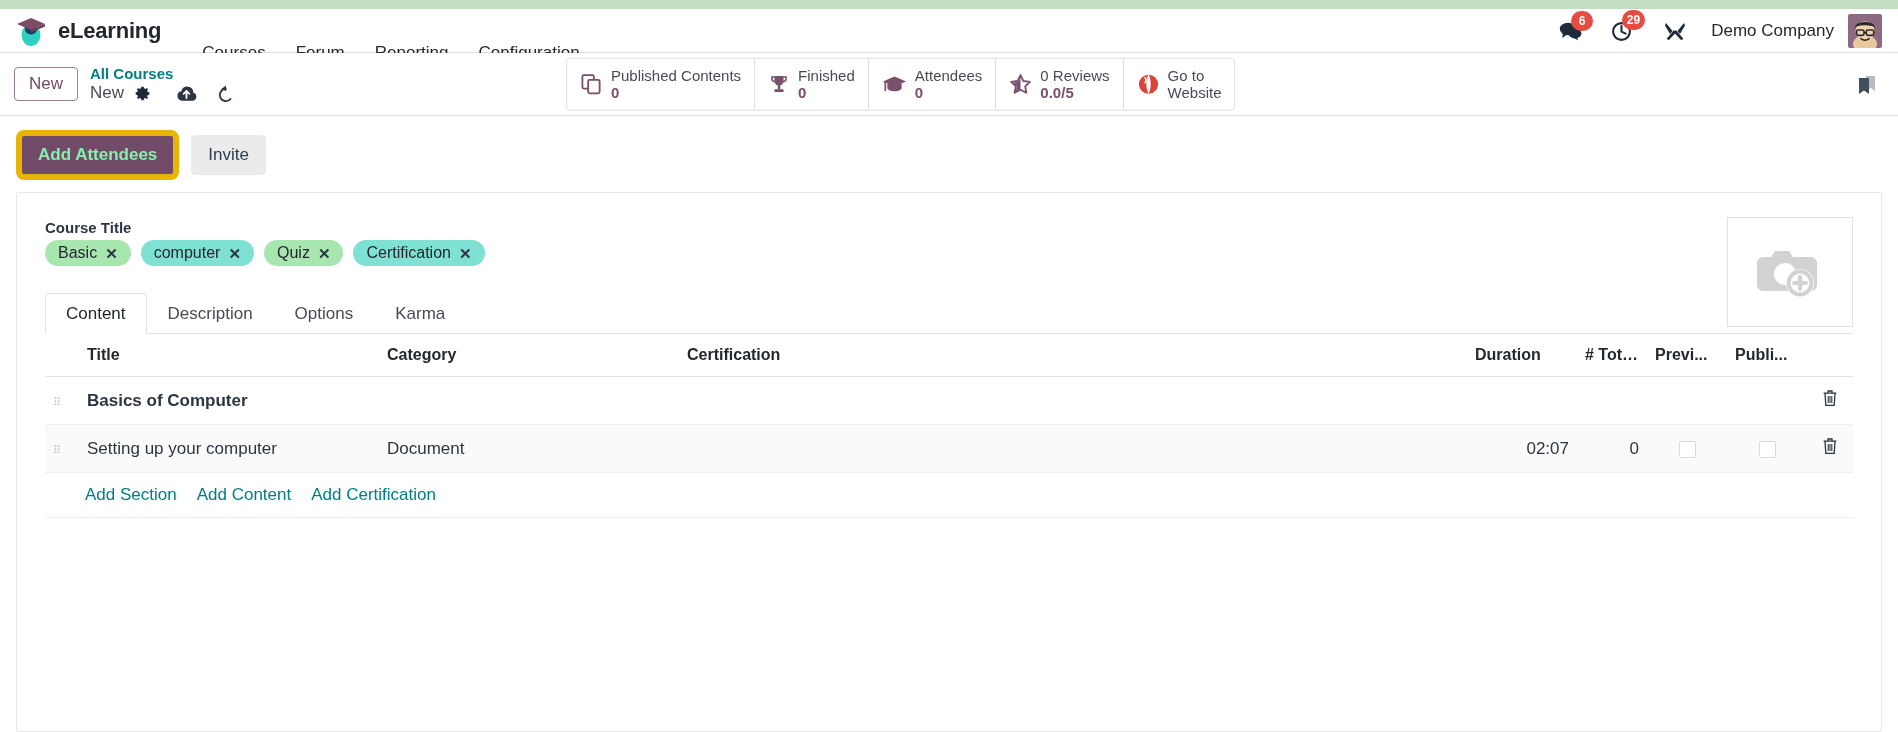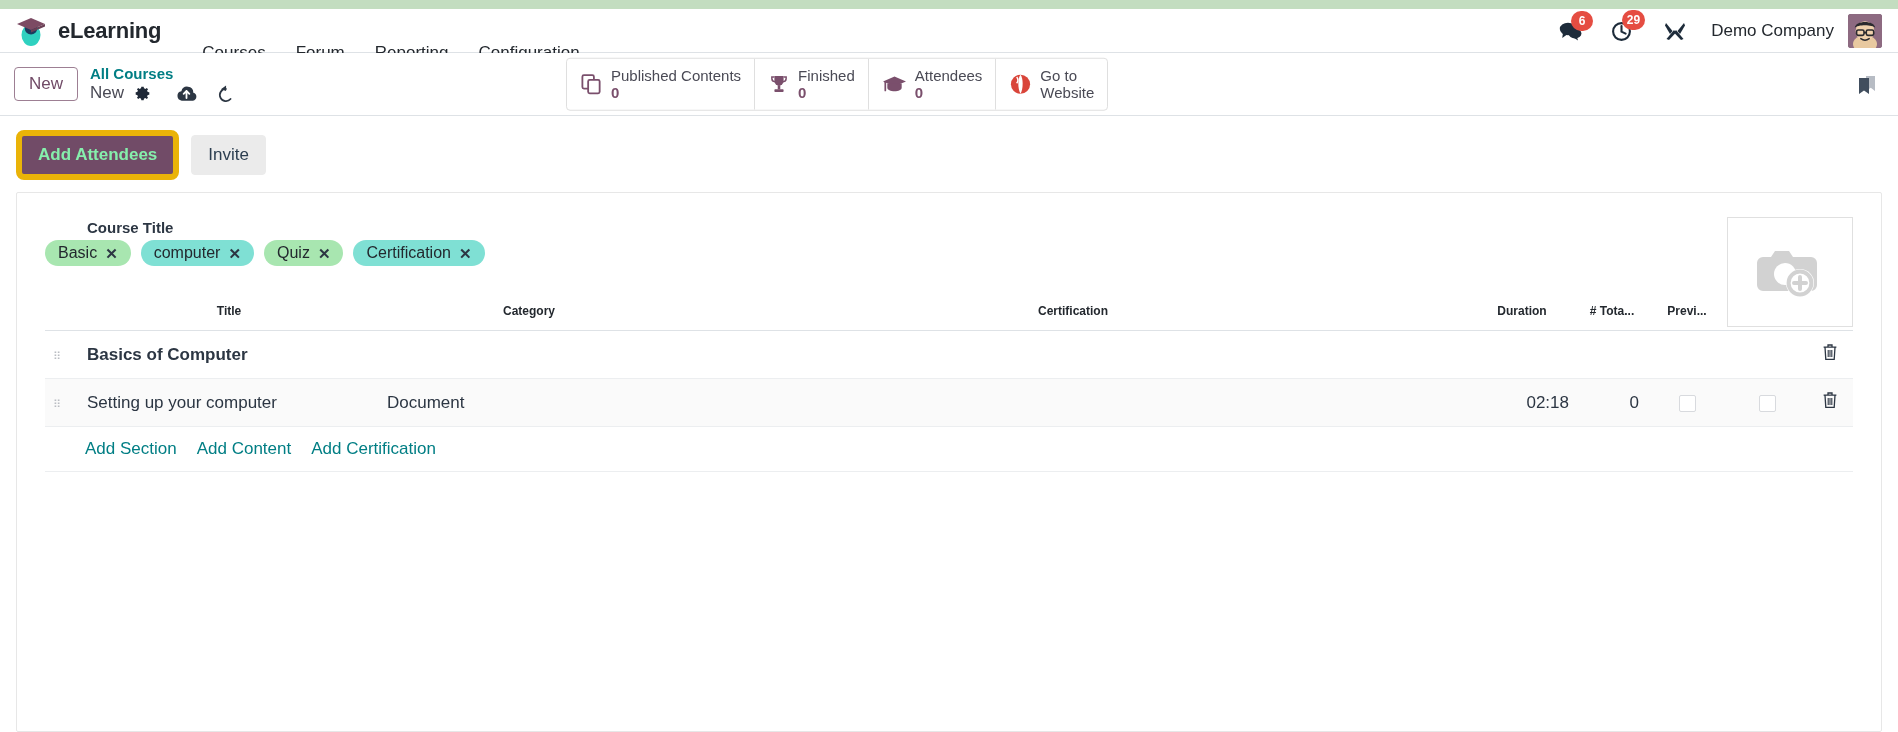--- a/index.html
+++ b/index.html
@@ -100,21 +100,21 @@
     background: #ebebeb; color: #2c3e50; border: 1px solid #ebebeb;
     font-size: 17px; padding: 9px 16px; border-radius: 4px; cursor: pointer;
   }
 
   
   .sheet-wrap { padding: 0 16px; background: #ffffff; }
   .sheet {
     border: 1px solid #e7e7e7; background: #fff; border-radius: 2px;
     padding: 26px 28px 0 28px; position: relative; min-height: 540px;
   }
-  .oe-title-label { font-size: 15px; font-weight: 700; color: #2c3643; margin-bottom: 4px; margin-left: 42px; }
+  .oe-title-label { font-size: 15px; font-weight: 700; color: #2c3643; margin-bottom: 4px; }
   .oe-title {
     font-size: 40px; font-weight: 300; color: #1f2d3d;
     letter-spacing: -.5px; line-height: 1.15; margin-bottom: 14px;
   }
   .tags { display: flex; gap: 10px; align-items: center; margin-bottom: 26px; }
   .tag {
     display: inline-flex; align-items: center; gap: 8px;
     padding: 4px 13px; border-radius: 14px;
     font-size: 16px; color: #23282e; cursor: pointer;
   }
@@ -136,21 +136,21 @@
   }
   .tab.active {
     color: #23282e; background: #fff;
     border-color: #dee2e6 #dee2e6 #fff #dee2e6;
     border-radius: 4px 4px 0 0;
   }
 
   
   table.list { width: 100%; border-collapse: collapse; table-layout: fixed; }
   table.list th {
-    font-size: 12px; font-weight: 700; color: #23282e; text-align: center;
+    font-size: 16px; font-weight: 700; color: #23282e; text-align: left;
     padding: 12px 8px; border-bottom: 1px solid #dee2e6; white-space: nowrap;
     overflow: hidden; text-overflow: ellipsis;
   }
   table.list td {
     font-size: 17px; color: #2c3643; padding: 12px 8px;
     border-bottom: 1px solid #eceef0; white-space: nowrap;
     overflow: hidden; text-overflow: ellipsis;
   }
   tr.row-hover td { background: #fafafa; }
   td.num, th.num { text-align: right; }
@@ -320,20 +320,32 @@
           <path d="M5.5 11.2v4.4c0 2.1 3.4 3.6 7.5 3.6s7.5-1.5 7.5-3.6v-4.4" fill="currentColor"></path>
           <path d="M3.4 10v8.4" stroke="currentColor" stroke-width="1.8" fill="none" stroke-linecap="round"></path>
         </svg>
       </span>
       <span class="stat-text">
         <span class="stat-label">Attendees</span>
         <span class="stat-value">0</span>
       </span>
     </div>
 
+    <div class="stat-btn">
+      <span class="stat-ico">
+        <svg width="23" height="23" viewBox="0 0 24 24">
+          <path d="M12 2.4l3 6.2 6.8.9-4.9 4.7 1.2 6.7L12 17.7 5.9 20.9l1.2-6.7L2.2 9.5l6.8-.9z" fill="none" stroke="currentColor" stroke-width="1.9" stroke-linejoin="round"></path>
+          <path d="M12 4.6V17l-4.9 2.6 1-5.5-4-3.8 5.5-.7z" fill="currentColor"></path>
+        </svg>
+      </span>
+      <span class="stat-text">
+        <span class="stat-label">0 Reviews</span>
+        <span class="stat-value">0.0/5</span>
+      </span>
+    </div>
 
     <div class="stat-btn">
       <span class="stat-ico red">
         <svg width="23" height="23" viewBox="0 0 24 24">
           <circle cx="12" cy="12" r="10" fill="currentColor"></circle>
           <path d="M12 2c-3 3.4-3 14.6 0 20 3-5.4 3-16.6 0-20z" fill="#fff"></path>
           <path d="M8 4.5c1.6 2 1.6 4.6 0 6.5" fill="none" stroke="#fff" stroke-width="1.5"></path>
         </svg>
       </span>
       <span class="stat-text">
@@ -389,20 +401,26 @@
       <span class="tag" style="background:#a8e6b0">
         <span>Quiz</span>
         <span class="tag-x">✕</span>
       </span>
       <span class="tag" style="background:#7fe0d4">
         <span>Certification</span>
         <span class="tag-x">✕</span>
       </span>
     </div>
 
+    <div class="tabs">
+      <span class="tab active">Content</span>
+      <span class="tab">Description</span>
+      <span class="tab">Options</span>
+      <span class="tab">Karma</span>
+    </div>
 
     <table class="list">
       <colgroup>
         <col style="width:34px">
           <col style="width:300px">
           <col style="width:300px">
         <col style="width:auto">
           <col style="width:110px">
           <col style="width:70px">
         <col style="width:80px">
@@ -445,21 +463,21 @@
           </td>
         </tr>
 
         <tr class="row-hover">
           <td>
             <span class="handle">⠿</span>
           </td>
           <td>Setting up your computer</td>
           <td>Document</td>
           <td></td>
-          <td class="num">02:18</td>
+          <td class="num">02:07</td>
           <td class="num">0</td>
           <td class="ctr">
             <span class="cbox"></span>
           </td>
           <td class="ctr">
             <span class="cbox"></span>
           </td>
           <td class="ctr">
             <span class="trash">
               <svg width="16" height="18" viewBox="0 0 16 18">

